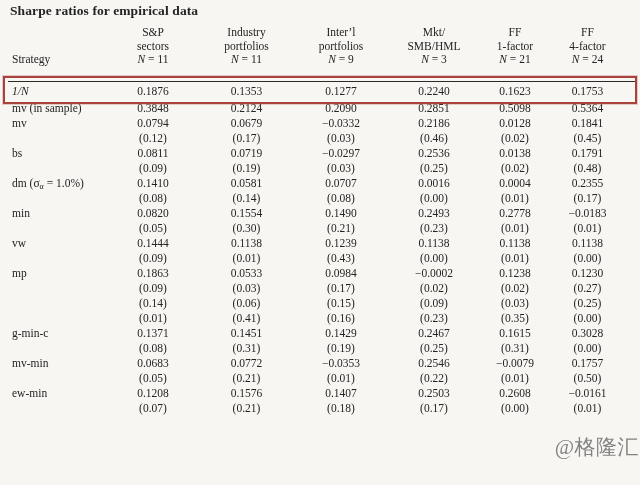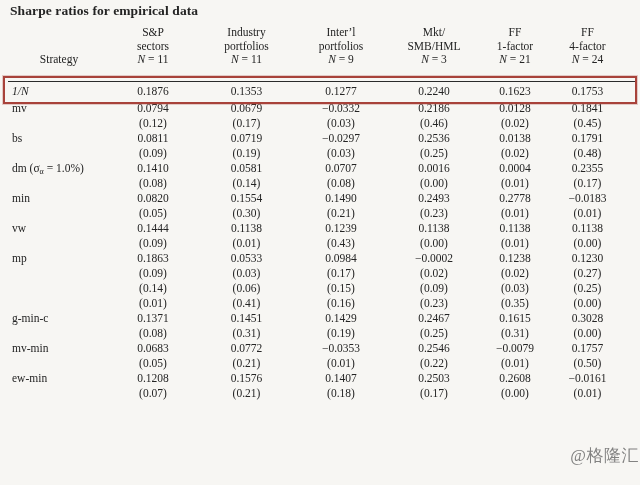--- a/index.html
+++ b/index.html
@@ -48,21 +48,21 @@
   col.c-5 { width: 72px; }
   col.c-6 { width: 73px; }
   thead th {
     font-weight: normal;
     text-align: center;
     vertical-align: bottom;
     line-height: 13.5px;
     padding: 0 0 13px 0;
   }
   thead th.strategy-h {
-    text-align: center;
+    text-align: left;
     padding-left: 6px;
   }
   thead i { font-style: italic; }
   tbody td {
     height: 15px;
     line-height: 15px;
     padding: 0;
     text-align: center;
     white-space: nowrap;
   }
@@ -93,22 +93,22 @@
     left: 3px;
     width: 634px;
     border: 2px solid var(--accent_red);
     box-shadow: 0 0 0 1px rgba(168,66,58,0.25);
     background: transparent;
     pointer-events: none;
   }
   .watermark {
     position: absolute;
     right: 1px;
-    top: 444px;
-    font-size: 17px;
+    top: 433px;
+    font-size: 21px;
     color: var(--watermark);
     opacity: 0.85;
     letter-spacing: 0.5px;
     font-family: "Liberation Serif", "DejaVu Serif", serif;
   }
 </style>
 </head>
 <body>
 
 <div class="root">
@@ -142,20 +142,29 @@
     <tr class="highlight">
           <td class="label it">1/N</td>
           <td>0.1876</td>
           <td>0.1353</td>
           <td>0.1277</td>
           <td>0.2240</td>
           <td>0.1623</td>
           <td>0.1753</td>
         </tr>
         <tr>
+          <td class="label">mv (in sample)</td>
+          <td>0.3848</td>
+          <td>0.2124</td>
+          <td>0.2090</td>
+          <td>0.2851</td>
+          <td>0.5098</td>
+          <td>0.5364</td>
+        </tr>
+        <tr>
           <td class="label">mv</td>
           <td>0.0794</td>
           <td>0.0679</td>
           <td>−0.0332</td>
           <td>0.2186</td>
           <td>0.0128</td>
           <td>0.1841</td>
         </tr>
         <tr>
           <td class="label"></td>

